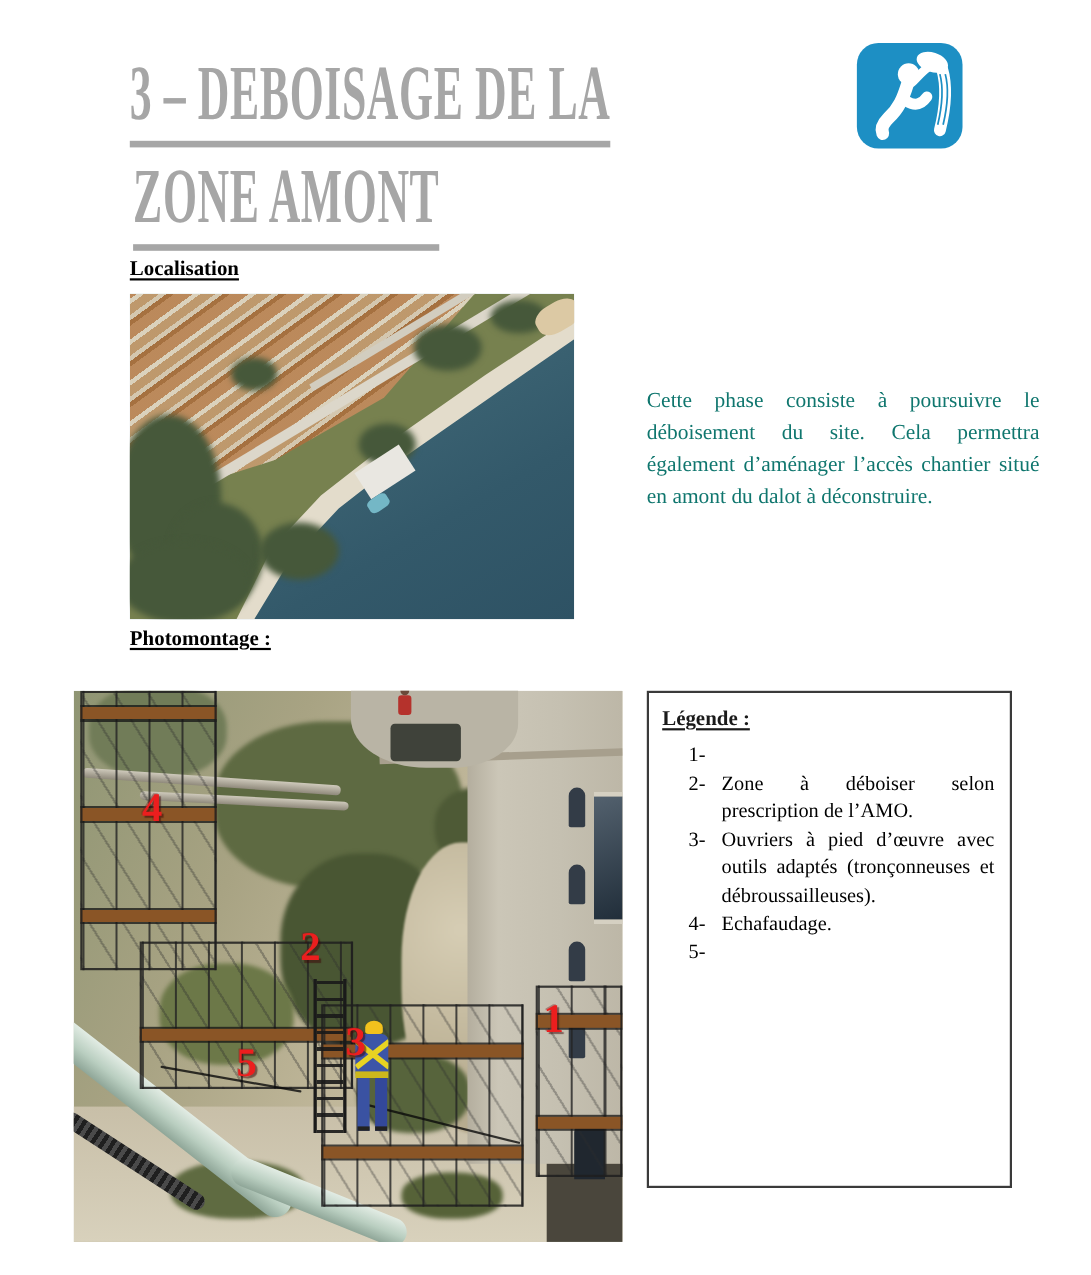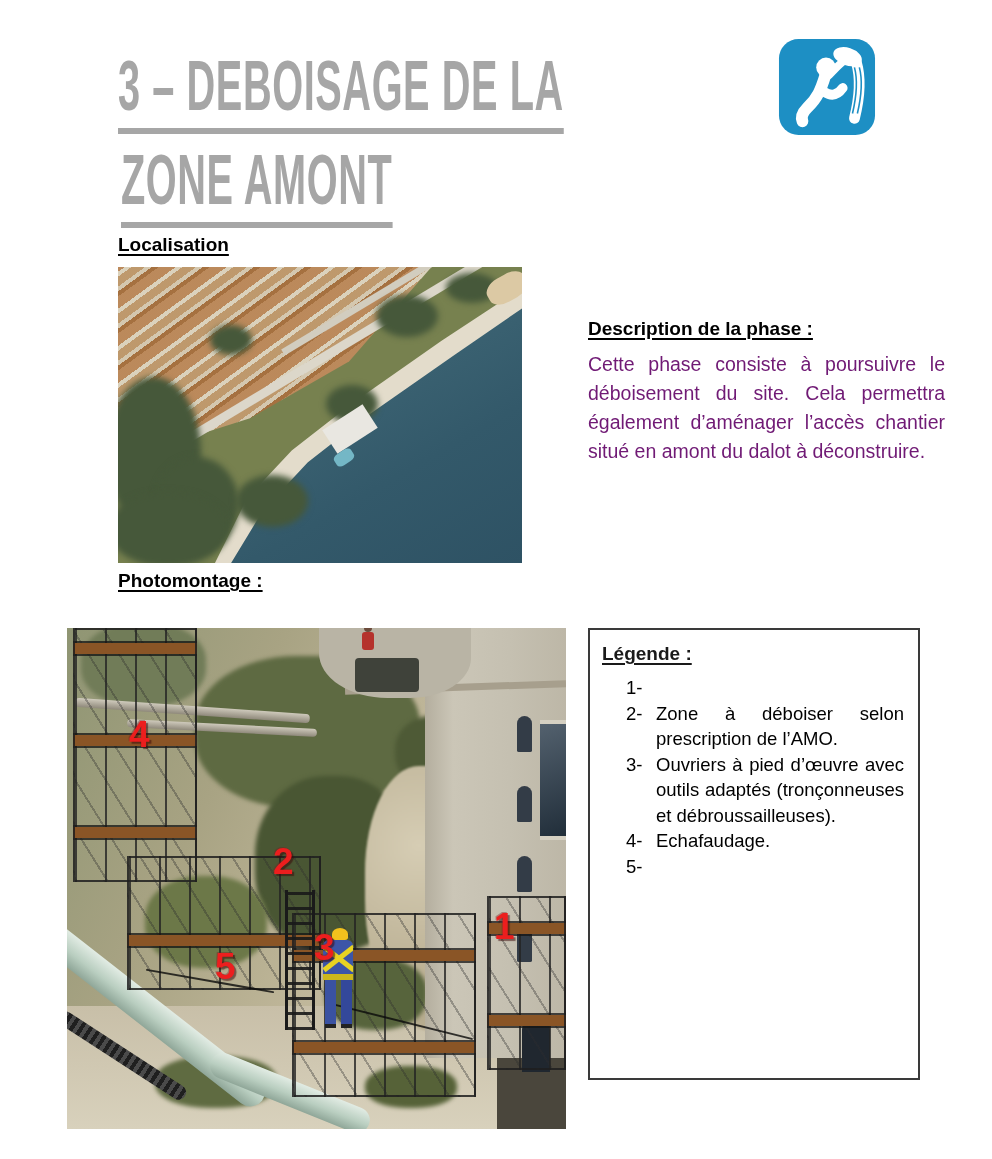--- a/index.html
+++ b/index.html
@@ -1,17 +1,17 @@
 <!DOCTYPE html>
 <html><head>
 <meta charset="utf-8">
 <style>
   html,body{margin:0;padding:0;background:#ffffff;}
   .page{position:relative;width:992px;height:1159px;background:#fff;overflow:hidden;
-        font-family:Liberation Sans, sans-serif;color:#1a1a1a;}
+        font-family:Liberation Serif, serif;color:#1a1a1a;}
 
   
   .title-line{position:absolute;display:inline-block;white-space:nowrap;
     font-weight:bold;font-size:71px;color:#a6a6a6;letter-spacing:1px;
     transform:scaleX(0.56);transform-origin:0 0;
     border-bottom:6px solid #a6a6a6;padding-bottom:7px;line-height:1;}
   .title-1{left:118px;top:50px;}
   .title-2{left:121px;top:144px;}
 
   
@@ -21,21 +21,21 @@
 
   
   .h{position:absolute;font-weight:bold;font-size:19px;color:#000;
      text-decoration:underline;text-decoration-thickness:2px;text-underline-offset:3px;}
   .h-loc{left:118px;top:234px;}
   .h-desc{left:588px;top:318px;}
   .h-photo{left:118px;top:570px;text-align:center;}
 
   
   .desc-text{position:absolute;left:588px;top:350px;width:357px;
-    font-size:19.5px;line-height:29px;text-align:justify;color:#701a75;}
+    font-size:19.5px;line-height:29px;text-align:justify;color:#0f766e;}
 
   
   .aerial{position:absolute;left:118px;top:267px;width:404px;height:296px;overflow:hidden;}
   .aerial *{position:absolute;}
   .sea{inset:0;background:linear-gradient(150deg,#557a85 0%,#406877 35%,#33596a 70%,#2e5264 100%);}
   .shore{inset:0;background:#e3dccb;
     clip-path:polygon(0 0,100% 0,100% 14%,83% 30%,62% 50%,47% 66%,36% 82%,28% 100%,0 100%);}
   .land{inset:0;background:#77814f;
     clip-path:polygon(0 0,100% 0,100% 7%,80% 25%,58% 46%,43% 62%,32% 78%,24% 100%,0 100%);}
   .town{left:0;top:0;width:330px;height:210px;opacity:.95;
@@ -149,21 +149,20 @@
     <path d="M80 25 C85 42 83 62 78 82" stroke="#ffffff" stroke-width="11" fill="none" stroke-linecap="round"></path>
     <path d="M78 30 C82 45 80 60 76 77" stroke="#1d8fc4" stroke-width="1.6" fill="none"></path>
     <path d="M83 30 C87 45 85 60 81 77" stroke="#1d8fc4" stroke-width="1.6" fill="none"></path>
     <circle cx="49" cy="30" r="10" fill="#ffffff"></circle>
     <path d="M52 38 C58 32 62 27 68 23" stroke="#ffffff" stroke-width="8" fill="none" stroke-linecap="round"></path>
     <path d="M48 39 C44 52 40 62 30 71 C25 76 23 80 25 85" stroke="#ffffff" stroke-width="12" fill="none" stroke-linecap="round"></path>
     <path d="M47 55 C55 60 61 58 66 51" stroke="#ffffff" stroke-width="10" fill="none" stroke-linecap="round"></path>
   </svg>
 
   <div class="h h-loc">Localisation</div>
-  <div class="h h-desc">Description de la phase :</div>
   <div class="h h-photo">Photomontage :</div>
 
   <div class="desc-text">Cette phase consiste à poursuivre le déboisement du site. Cela permettra également d’aménager l’accès chantier situé en amont du dalot à déconstruire.</div>
 
   <div class="aerial">
     <div class="sea"></div>
     <div class="shore"></div>
     <div class="land"></div>
     <div class="town"></div>
     <div class="road1"></div>

